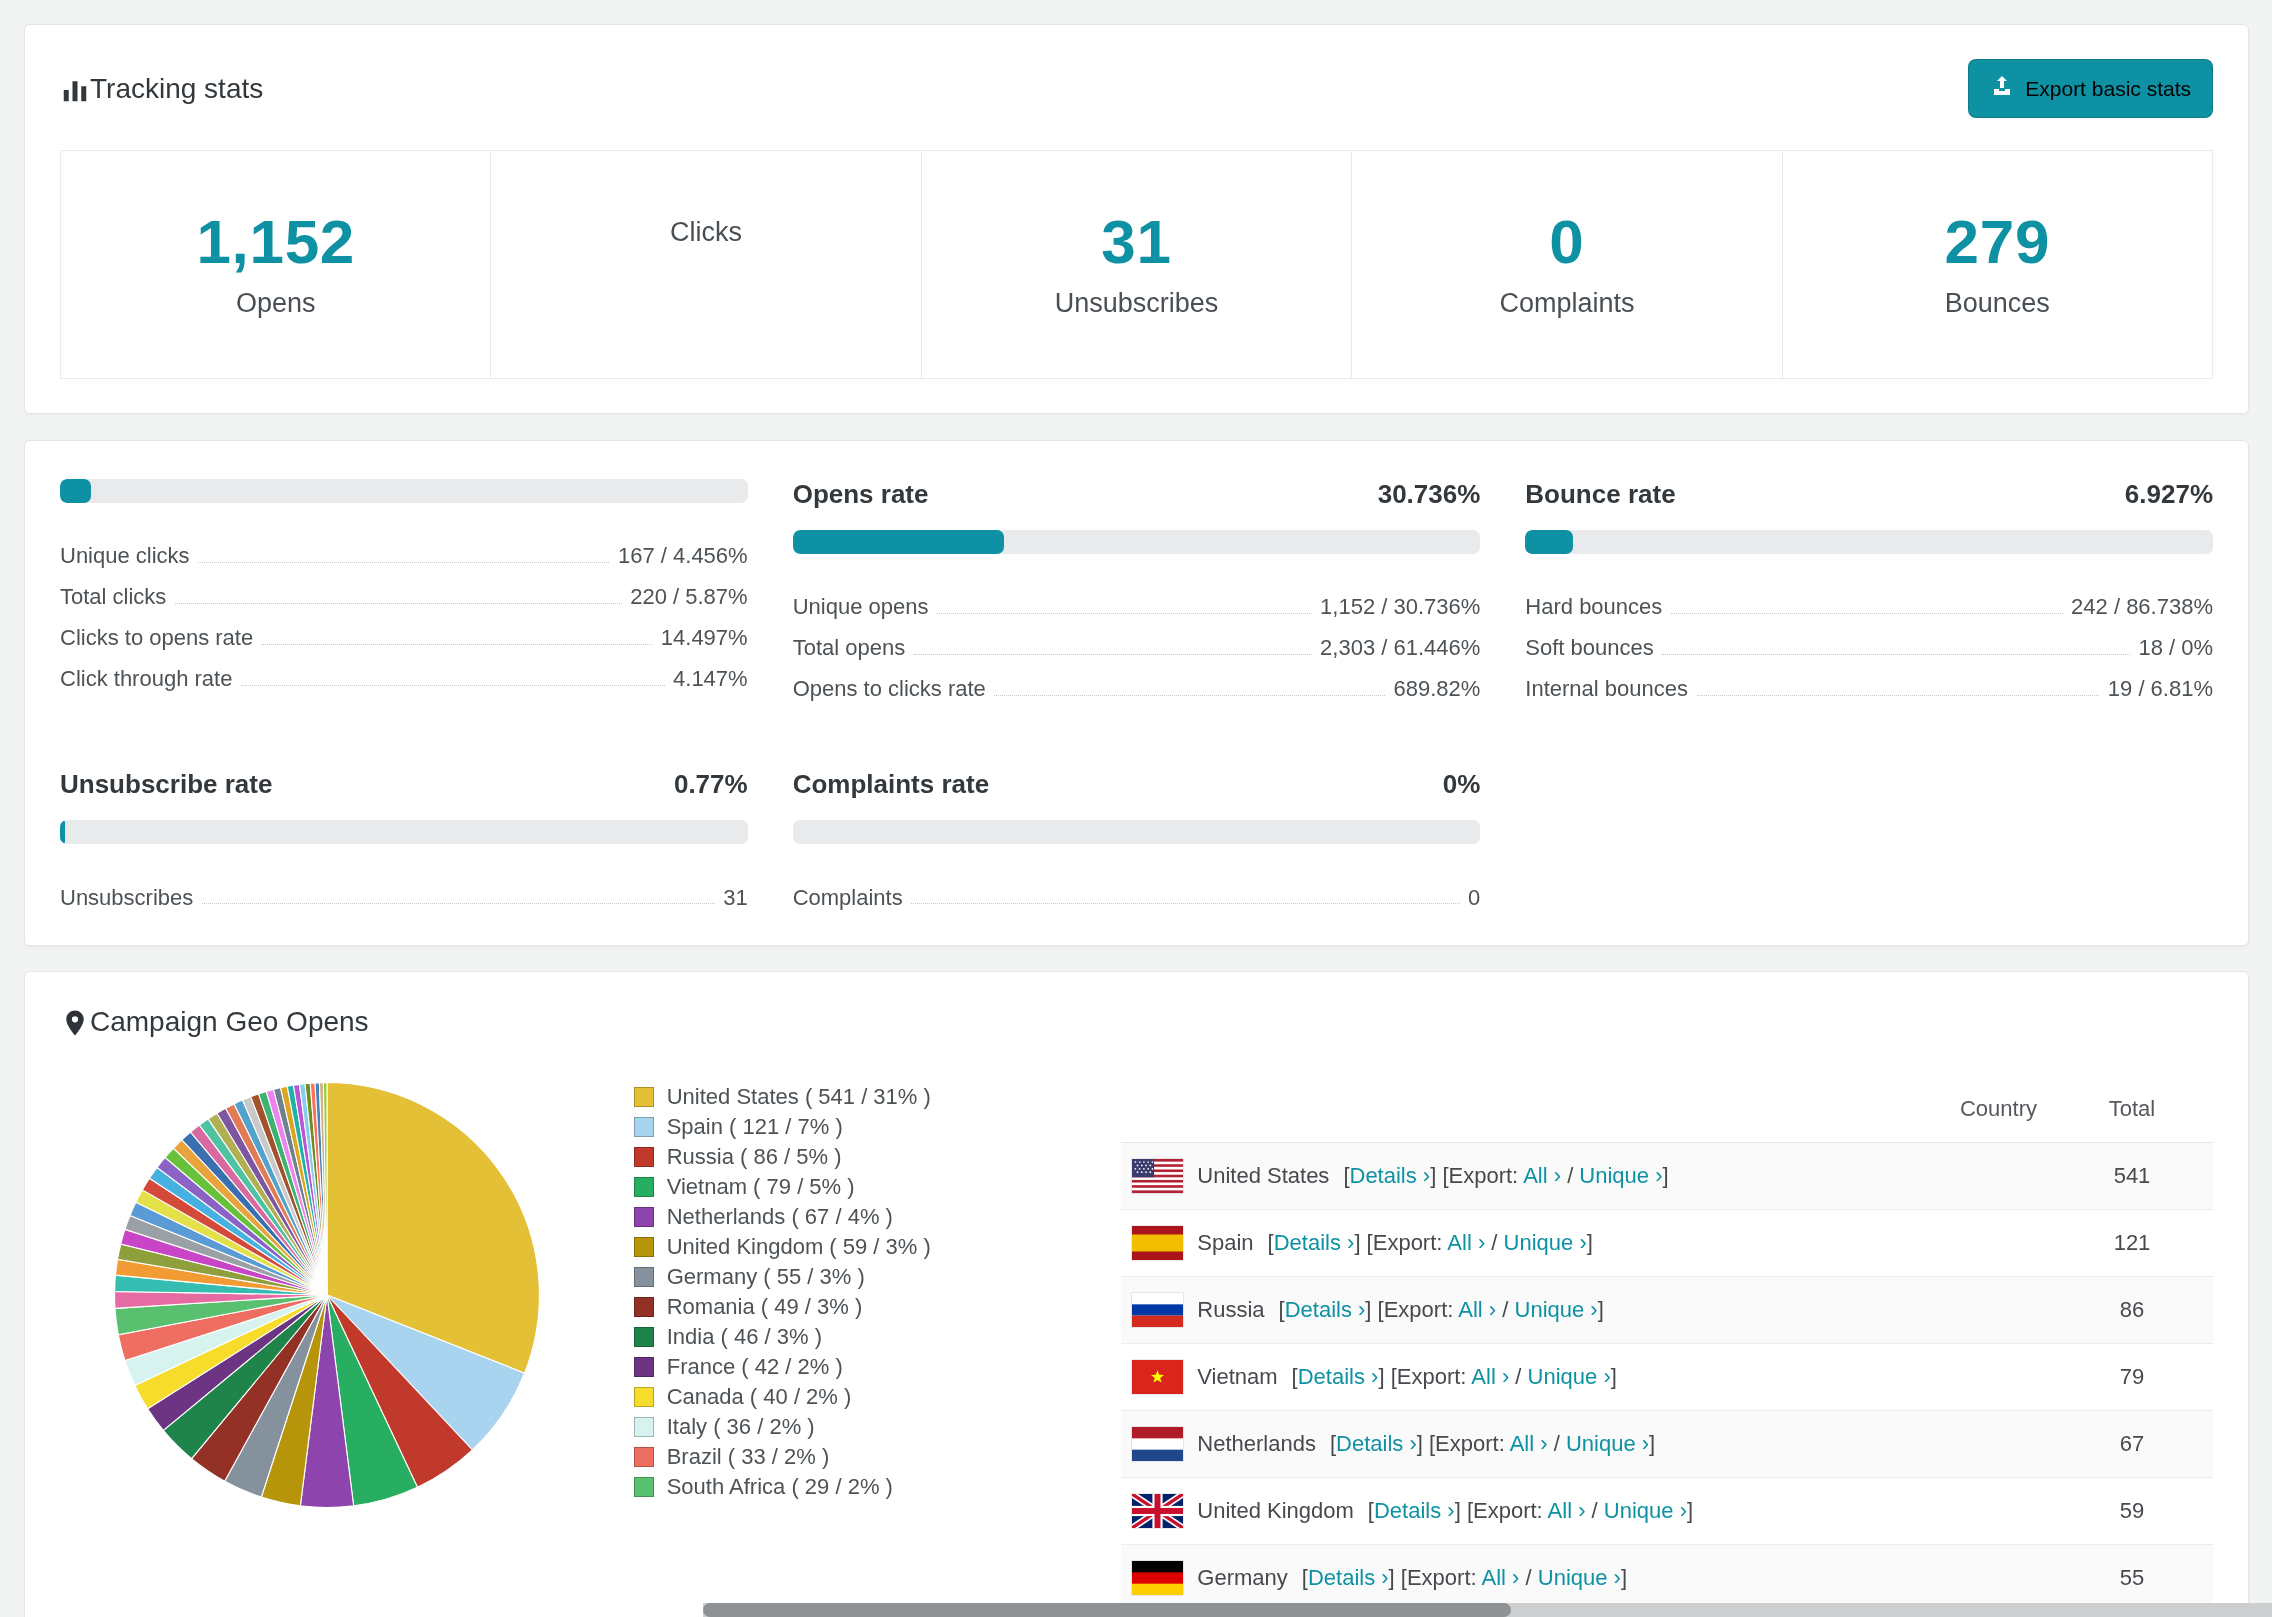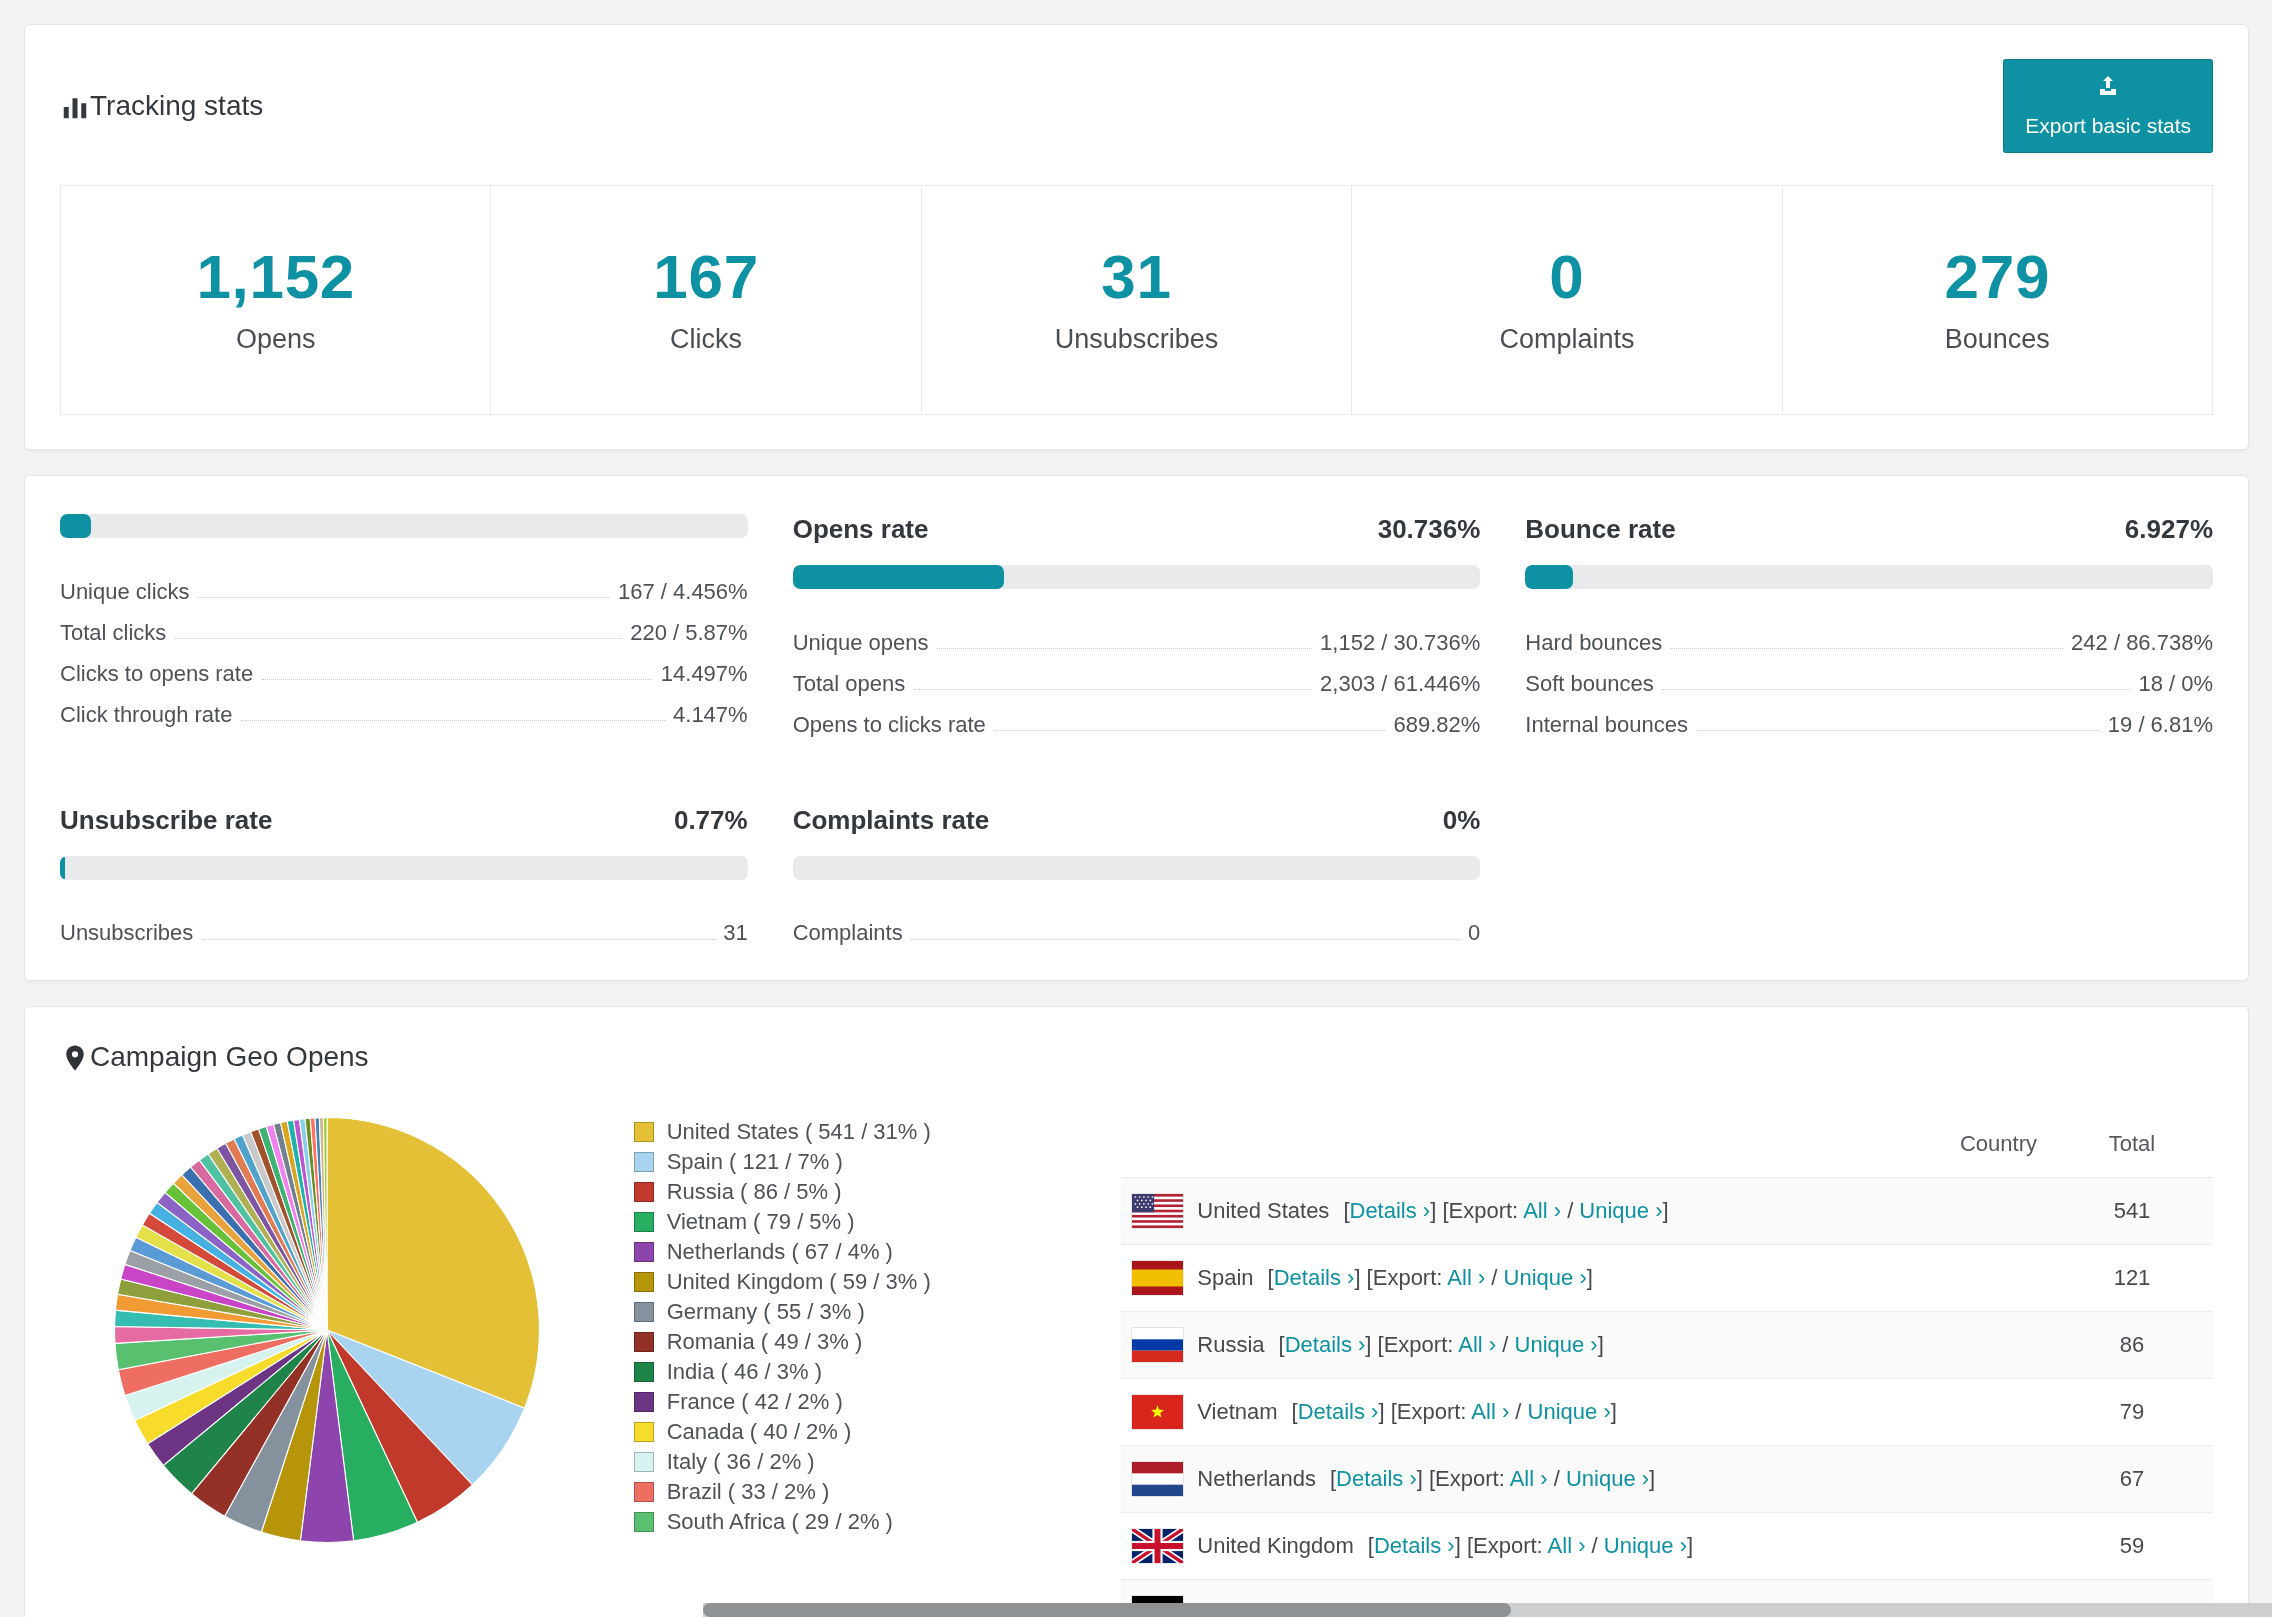--- a/index.html
+++ b/index.html
@@ -13,24 +13,23 @@
   .card{
     background:#fff;border:0.7px solid #e4e5e6;border-radius:5.6px;
     padding:34px 35px;box-shadow:0 1.4px 3.5px rgba(0,0,0,.03);
   }
   
   .card-head{display:flex;justify-content:space-between;align-items:center;margin-bottom:32px}
   .card-title{display:flex;align-items:flex-end;gap:0;font-size:28px;color:#33383d}
   .card-title svg{display:block}
   .export-btn{
     display:flex;align-items:center;gap:11.3px;
-    background:var(--accent);color:#ffffff;border:0.7px solid rgba(0,0,0,.15);
-    border-radius:3px;font-size:21px;padding:14px 21px;cursor:pointer;
+    background:var(--accent);color:#000000;border:0.7px solid rgba(0,0,0,.15);
+    border-radius:8px;font-size:21px;padding:14px 21px;cursor:pointer;
     font-family:inherit;
-    flex-direction:column;
   }
   
   .stats-row{display:flex;border:0.7px solid #eaeaea}
   .stat-box{flex:1;text-align:center;padding:55px 0 59px;border-right:0.7px solid #eaeaea}
   .stat-box:last-child{border-right:none}
   .stat-value{font-size:62px;font-weight:bold;color:var(--accent);letter-spacing:0.7px}
   .stat-label{font-size:27px;color:#4a4f54;margin-top:11.3px}
   
   .rates-grid{display:grid;grid-template-columns:1fr 1fr 1fr;column-gap:45px;row-gap:67px;padding-top:4.2px}
   .rate-head{display:flex;justify-content:space-between;font-size:26px;font-weight:bold;color:#33383d;margin-bottom:20px}
@@ -88,21 +87,20 @@
         </span>
         <span>Export basic stats</span>
       </button>
     </div>
     <div class="stats-row" id="stats-row">
         <div class="stat-box">
           <div class="stat-value">1,152</div>
           <div class="stat-label">Opens</div>
         </div>
         <div class="stat-box">
-          <div class="stat-value">167</div>
           <div class="stat-label">Clicks</div>
         </div>
         <div class="stat-box">
           <div class="stat-value">31</div>
           <div class="stat-label">Unsubscribes</div>
         </div>
         <div class="stat-box">
           <div class="stat-value">0</div>
           <div class="stat-label">Complaints</div>
         </div>

